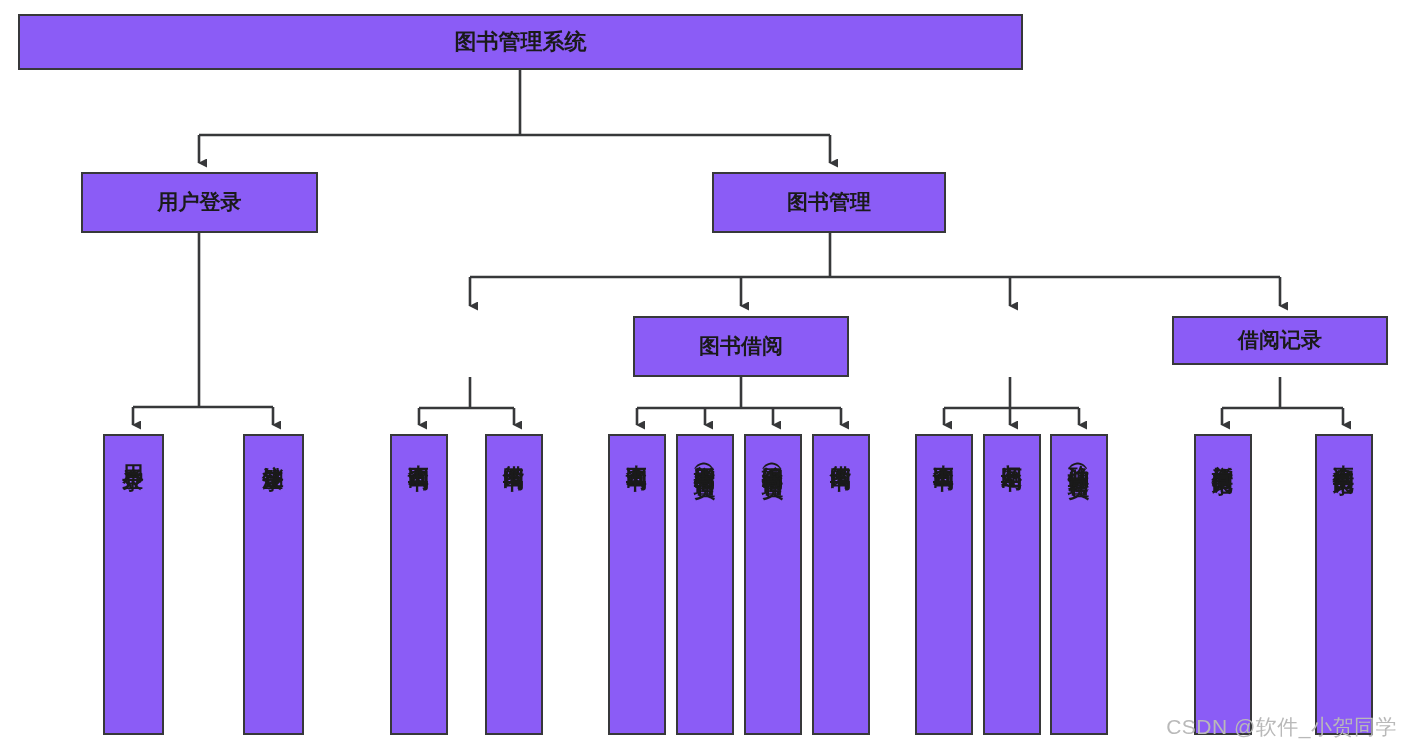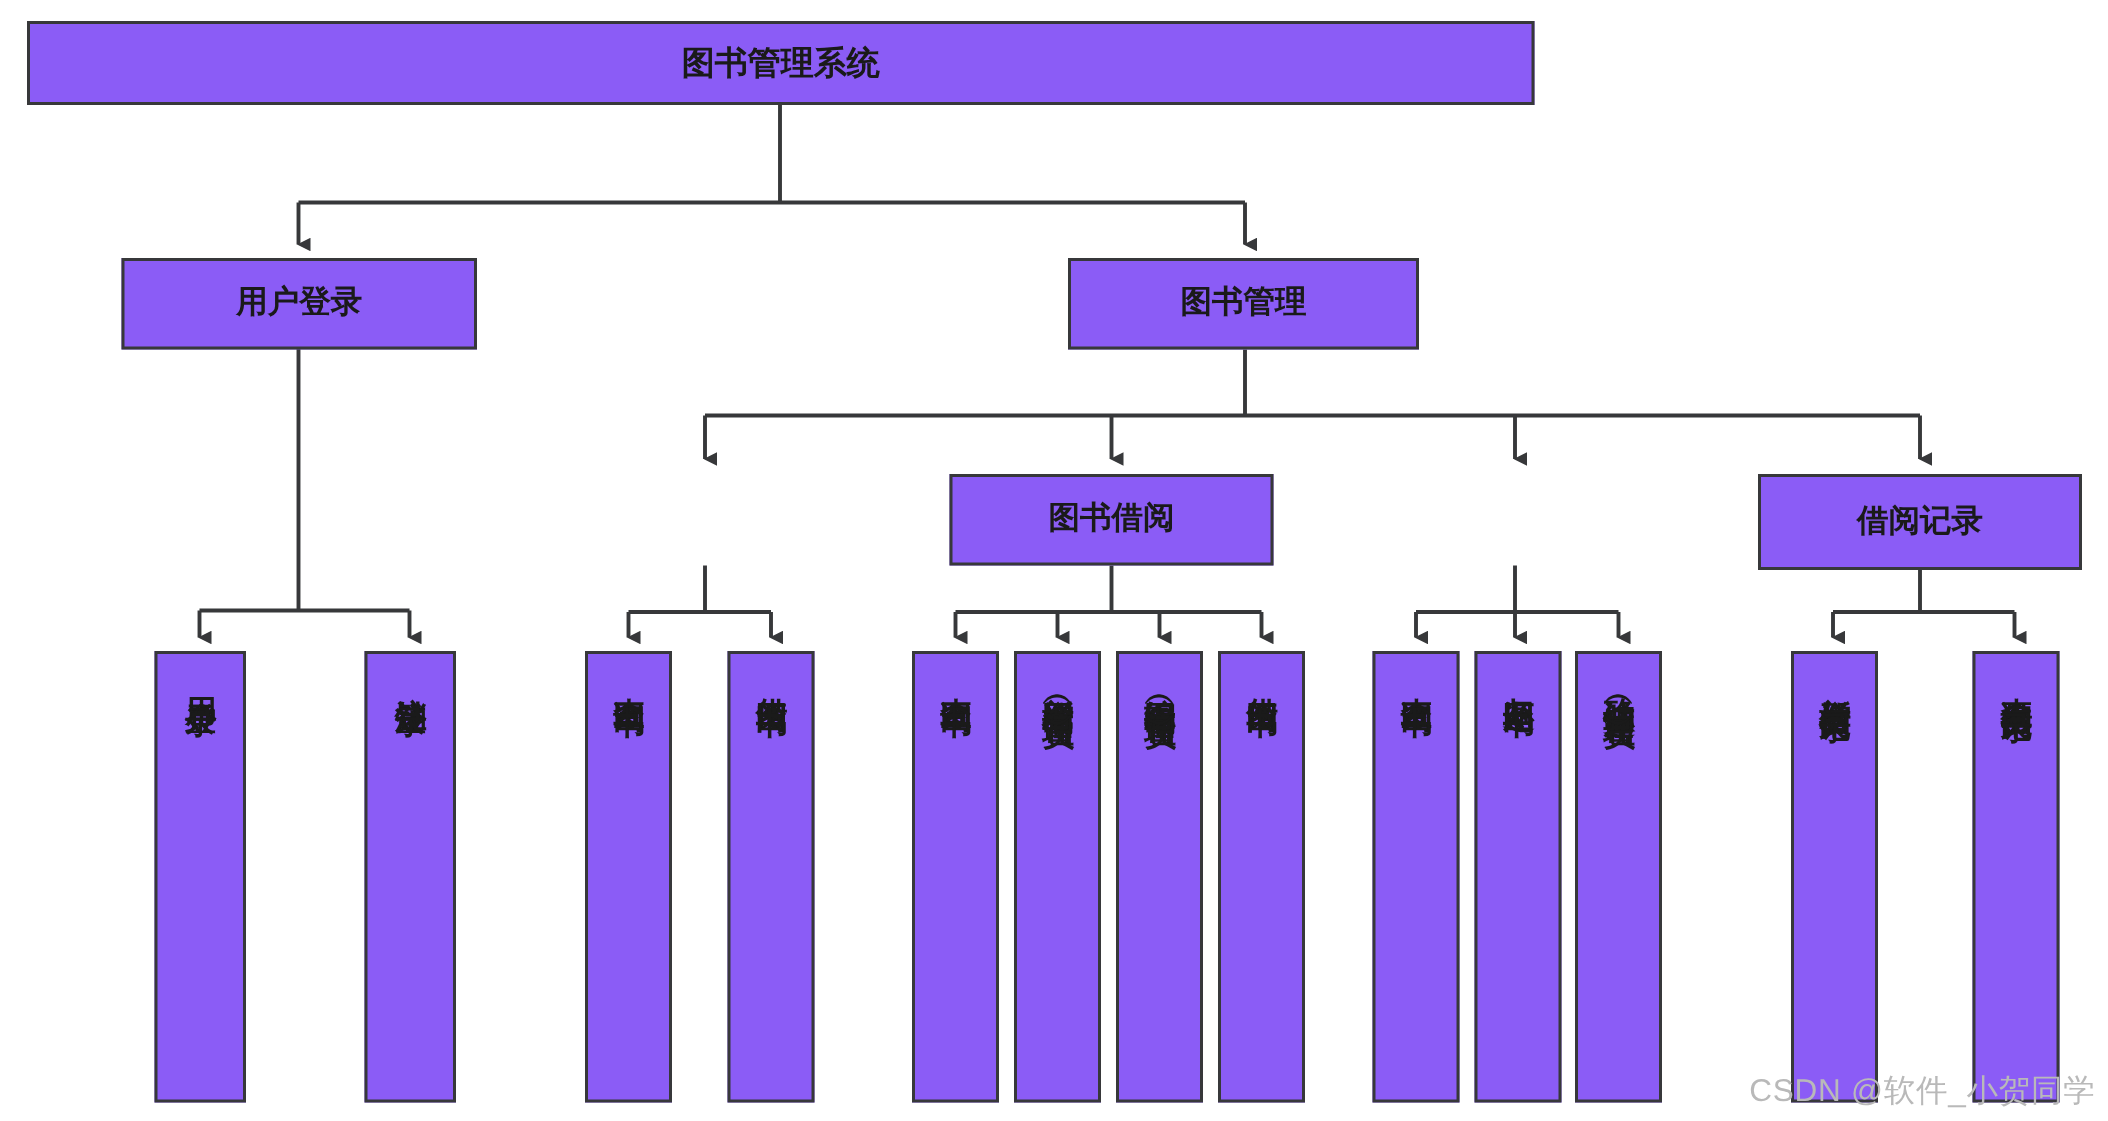--- a/index.html
+++ b/index.html
@@ -131,21 +131,21 @@
   <div class="node horizontal" style="left:81px; top:172px; width:237px; height:61px;">
     <span class="label">用户登录</span>
   </div>
   <div class="node horizontal" style="left:712px; top:172px; width:234px; height:61px;">
     <span class="label">图书管理</span>
   </div>
 
   <div class="node horizontal" style="left:633px; top:316px; width:216px; height:61px;">
     <span class="label">图书借阅</span>
   </div>
-  <div class="node horizontal" style="left:1172px; top:316px; width:216px; height:64px;">
+  <div class="node horizontal" style="left:1172px; top:316px; width:216px; height:49px;">
     <span class="label">借阅记录</span>
   </div>
 
   <div class="node vertical" style="left:103px; top:434px; width:61px; height:301px;">
     <span class="label">用户登录</span>
   </div>
   <div class="node vertical" style="left:243px; top:434px; width:61px; height:301px;">
     <span class="label">注销登录</span>
   </div>
 

